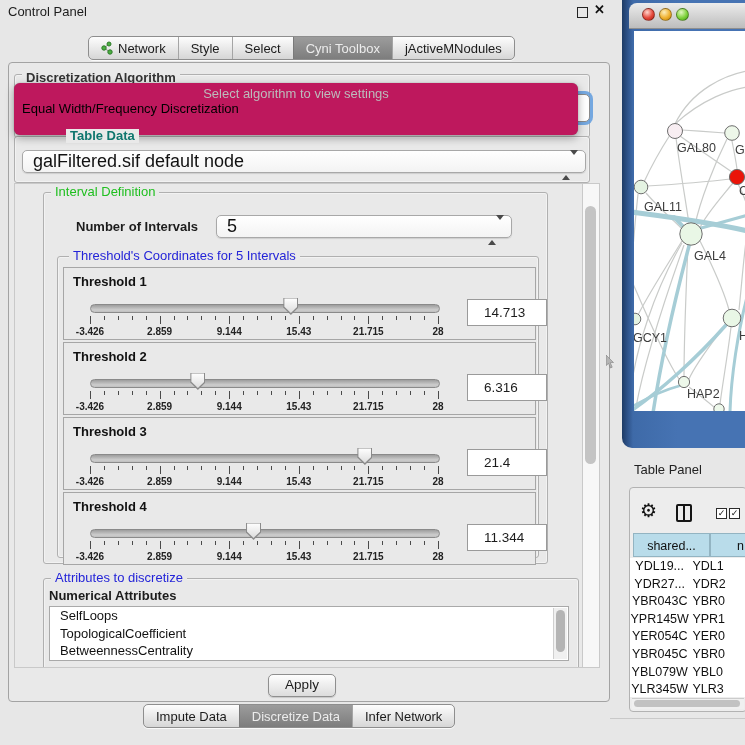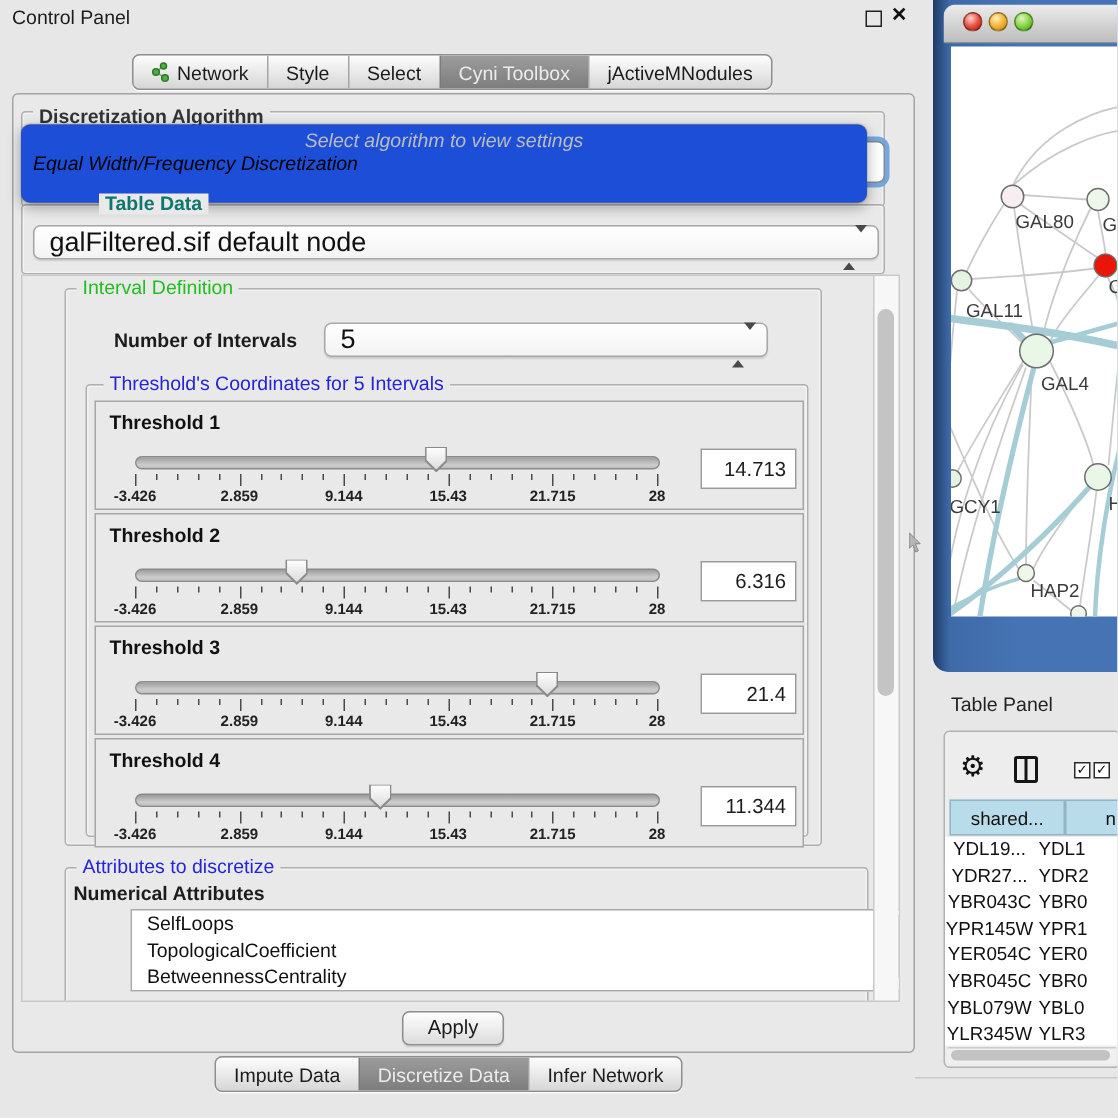--- a/index.html
+++ b/index.html
@@ -27,22 +27,22 @@
 
   .combo{background:linear-gradient(#ffffff,#f3f3f3);border:1px solid #a8a8a8;border-radius:5px;
          font-size:18px;color:#111;line-height:21px;padding-left:10px;box-shadow:0 1px 1px rgba(0,0,0,.12);}
   .combo .arrows{position:absolute;right:7px;top:4px;}
   .tri-up{width:0;height:0;border-left:4px solid transparent;border-right:4px solid transparent;
           border-bottom:5px solid #4a4a4a;margin-bottom:3px;}
   .tri-down{width:0;height:0;border-left:4px solid transparent;border-right:4px solid transparent;
             border-top:5px solid #4a4a4a;}
 
   
-  .popup{left:14px;top:83px;width:564px;height:52px;background:#1d4ed8;border-radius:6px;
-         box-shadow:0 3px 9px rgba(0,0,0,.35),0 0 1px rgba(0,0,0,.4);z-index:20;font-style:italic;}
+  .popup{left:14px;top:83px;width:564px;height:52px;background:#be185d;border-radius:6px;
+         box-shadow:0 3px 9px rgba(0,0,0,.35),0 0 1px rgba(0,0,0,.4);z-index:20;}
   .popup .ph{text-align:center;color:#bcbcbc;font-size:13px;padding-top:3px;height:15px;}
   .popup .it{font-size:13px;padding-left:8px;height:16px;line-height:16px;color:#000;}
 
   .focus-combo{left:548px;top:94px;width:40px;height:26px;background:#fff;border:1px solid #8a8a8a;
                border-radius:5px;box-shadow:0 0 0 3px rgba(96,156,222,.85);z-index:5;}
 
   
   .scrollpane{left:14px;top:183px;width:584px;height:483px;border:1px solid #c9c9c9;background:#e9e9e9;overflow:hidden;}
   .sb-track{position:absolute;right:0;top:0;width:16px;height:100%;border-left:1px solid #c9c9c9;background:#f7f7f7;}
   .sb-thumb{position:absolute;left:2px;top:22px;width:11px;height:258px;background:#c4c4c4;border-radius:6px;}
@@ -56,21 +56,21 @@
              clip-path:polygon(0 6%,100% 6%,100% 58%,50% 100%,0 58%);
              background:#8a8a8a;}
   .thr-thumb::after{content:"";position:absolute;left:1px;top:1px;right:1px;bottom:2px;
              clip-path:polygon(0 4%,100% 4%,100% 58%,50% 100%,0 58%);
              background:linear-gradient(#ffffff,#dcdcdc);}
   .tick{position:absolute;top:48px;width:1px;background:#4a4a4a;}
   .tick.minor{height:4px;}
   .tick.major{height:8px;}
   .tick-lab{position:absolute;top:58px;transform:translateX(-50%);font-size:10px;font-weight:bold;color:#222;}
   .thr-value{position:absolute;left:403px;top:31px;width:56px;height:25px;background:#fff;border:1px solid #9a9a9a;
-             font-size:13.5px;text-align:right;line-height:25px;padding-right:6px;}
+             font-size:13.5px;text-align:left;line-height:25px;padding-right:6px;padding-left:16px;}
 
   
   .attr-list{background:#fff;border:1px solid #a9a9a9;overflow:hidden;}
   .attr-item{font-size:13px;height:17.5px;line-height:17.5px;padding-left:10px;color:#111;}
   .inner-sb{position:absolute;right:1px;top:1px;width:13px;height:51px;background:#f0f0f0;border-left:1px solid #cfcfcf;}
   .inner-sb-thumb{position:absolute;left:2px;top:2px;width:9px;height:42px;background:#b4b4b4;border-radius:5px;}
 
   .btn{border:1px solid #8f8f8f;border-radius:5px;background:linear-gradient(#fefefe,#dcdcdc);
        font-size:13.5px;text-align:center;line-height:20px;box-shadow:0 1px 1px rgba(0,0,0,.15);}
 
@@ -318,21 +318,21 @@
           <div class="tick-lab" style="left: 234.8px;">15.43</div>
           <div class="tick-lab" style="left: 304.4px;">21.715</div>
           <div class="tick-lab" style="left: 374px;">28</div>
           <div class="thr-value">11.344</div>
         </div>
       </div>
 
     <div class="abs group" style="left:28px;top:394px;width:534px;height:120px;"></div>
     <div class="abs group-title" style="left:36px;top:387px;color:var(--blue,#2424d8);">Attributes to discretize</div>
     <div class="abs bold" style="left:34px;top:404px;font-size:13px;">Numerical Attributes</div>
-    <div class="abs attr-list" id="attr-list" style="left:34px;top:422px;width:518px;height:53px;margin-left:38px;">
+    <div class="abs attr-list" id="attr-list" style="left:34px;top:422px;width:518px;height:53px;">
       <div class="inner-sb">
           <div class="inner-sb-thumb"></div>
         </div>
     <div class="attr-item">SelfLoops</div>
         <div class="attr-item">TopologicalCoefficient</div>
         <div class="attr-item">BetweennessCentrality</div>
       </div>
 
     <div class="sb-track">
       <div class="sb-thumb"></div>

